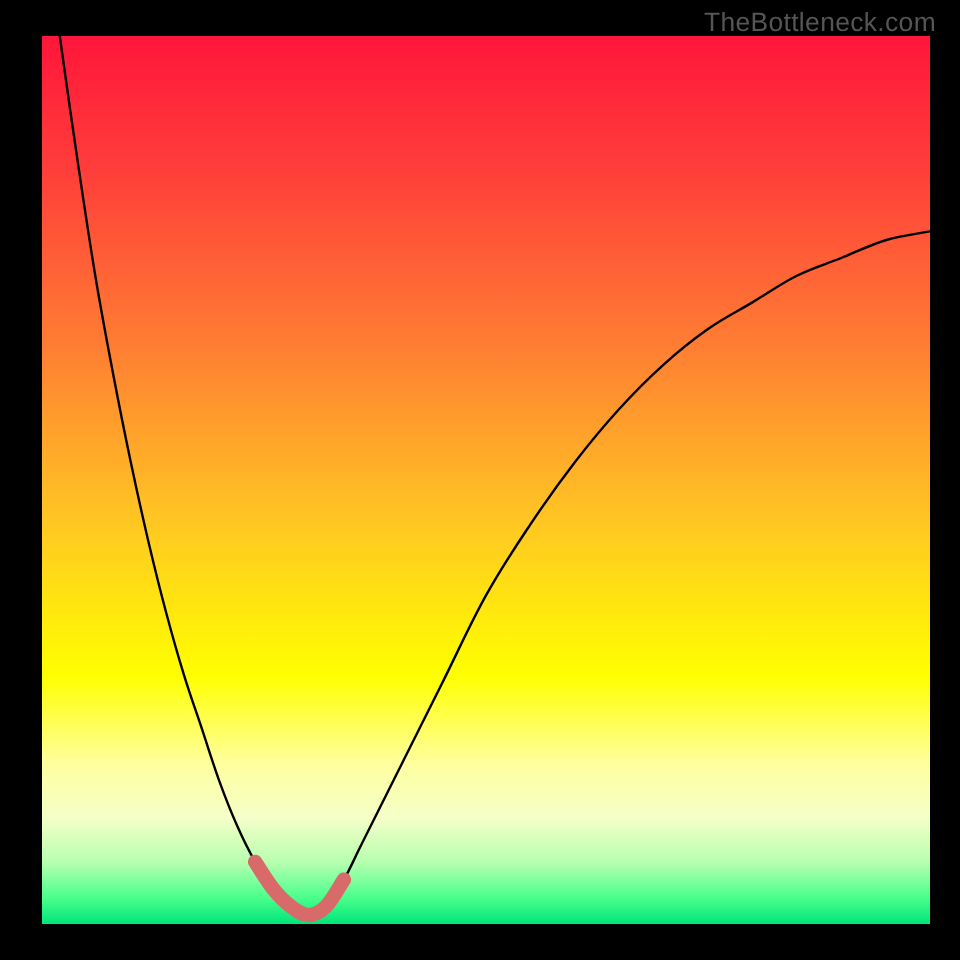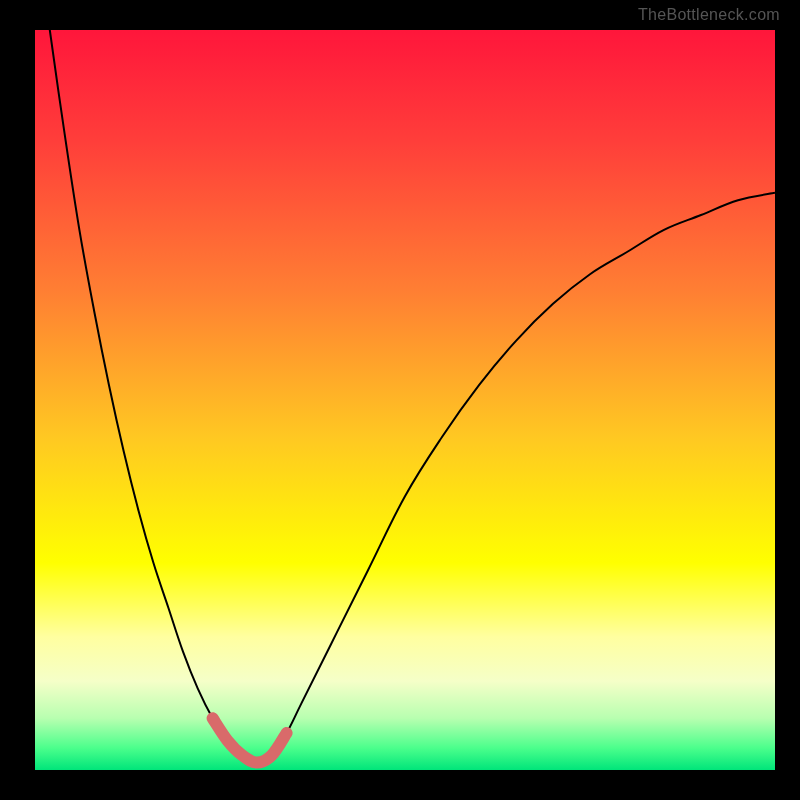--- a/index.html
+++ b/index.html
@@ -15,21 +15,21 @@
     position: relative;
     width: 800px;
     height: 800px;
     background: #000;
   }
   .watermark {
     position: absolute;
     top: 6px;
     right: 20px;
     color: #555;
-    font-size: 16px;
+    font-size: 22px;
     font-weight: 500;
     letter-spacing: 0.3px;
     z-index: 5;
   }
   svg.plot {
     position: absolute;
     left: 0;
     top: 0;
     width: 800px;
     height: 800px;

